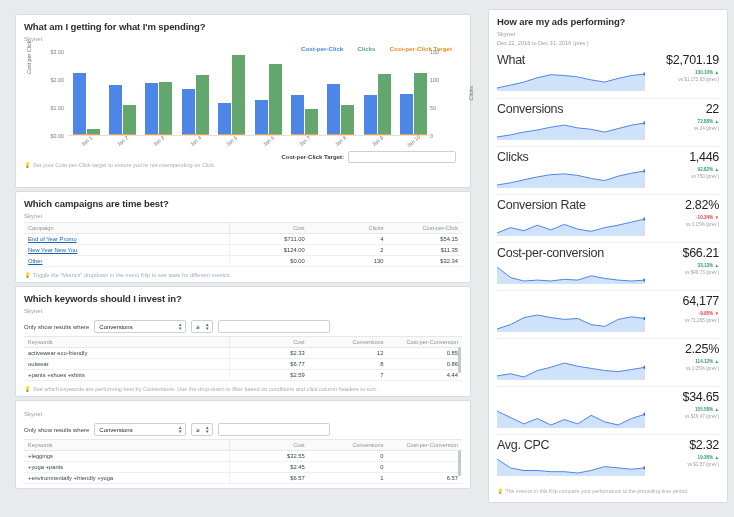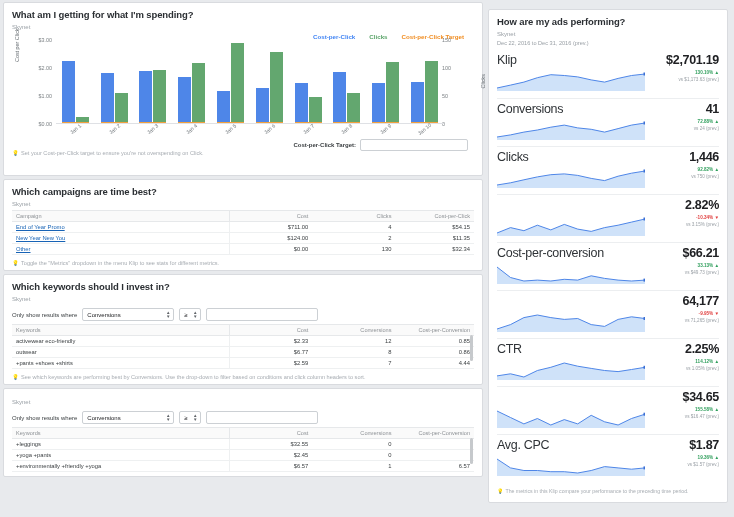--- a/index.html
+++ b/index.html
@@ -8,21 +8,21 @@
     width: 734px; height: 517px;
     background: #e8eaed;
     font-family: "Liberation Sans", sans-serif;
     overflow: hidden;
   }
   .dash {
     display: flex;
     width: 734px; height: 517px;
     gap: 0;
   }
-  .col-left { width: 486px; height: 517px; padding: 0; }
+  .col-left { width: 486px; height: 517px; padding: 12px; }
   .col-right { width: 248px; height: 517px; padding: 0 6px 0 2px; margin-top: 7px; }
 
   .klip {
     background: #ffffff;
     border: 1px solid #d9dbdf;
     border-radius: 2px;
     margin: 2px 3px 3px 3px;
     padding: 6px 8px 4px 8px;
     position: relative;
   }
@@ -195,21 +195,21 @@
     padding: 3px 0 2px 0;
     height: 48px;
   }
   .kpi:first-of-type { border-top: none; }
   .kpi-name {
     font-size: 12.5px; color: #2f3337; font-weight: normal;
     letter-spacing: -0.3px;
   }
   .kpi-val {
     position: absolute; right: 0; top: 3px;
-    font-size: 12.5px; font-weight: bold; color: #202124;
+    font-size: 12.5px; font-weight: normal; color: #202124;
     letter-spacing: -0.3px;
   }
   .kpi-delta {
     position: absolute; right: 0; top: 20px;
     font-size: 4.6px; font-weight: bold; text-align: right;
   }
   .kpi-delta.up { color: #2e9e5b; }
   .kpi-delta.down { color: #e03e3e; }
   .kpi-prev {
     position: absolute; right: 0; top: 27px;
@@ -471,53 +471,54 @@
 
   </div>
 
   <div class="col-right">
     <div class="kpi-klip">
       <div class="klip-title">How are my ads performing?</div>
       <div class="klip-sub">Skynet</div>
       <div class="kpi-date">Dec 22, 2016 to Dec 31, 2016 (prev.)</div>
       <div id="kpi-list">
           <div class="kpi">
-            <div class="kpi-name">Klip</div>
+            <div class="kpi-name">What</div>
             <div class="kpi-val">$2,701.19</div>
             <div class="kpi-delta up">130.10% ▲</div>
             <div class="kpi-prev">vs $1,173.63 (prev.)</div>
             <svg class="spark" viewBox="0 0 148 22">
               <polygon points="0,22 0.0,19.0 13.5,16.1 26.9,13.1 40.4,8.7 53.8,5.7 67.3,6.5 80.7,7.9 94.2,10.9 107.6,13.1 121.1,9.4 134.5,6.5 148.0,5.0 148,22" fill="#cfe2f9"></polygon>
               <polyline points="0.0,19.0 13.5,16.1 26.9,13.1 40.4,8.7 53.8,5.7 67.3,6.5 80.7,7.9 94.2,10.9 107.6,13.1 121.1,9.4 134.5,6.5 148.0,5.0" fill="none" stroke="#4e86e8" stroke-width="1"></polyline>
               <rect x="146.5" y="3.5" width="3" height="3" fill="#3b6fd4"></rect>
             </svg>
           </div>
           <div class="kpi">
             <div class="kpi-name">Conversions</div>
-            <div class="kpi-val">41</div>
+            <div class="kpi-val">22</div>
             <div class="kpi-delta up">72.88% ▲</div>
             <div class="kpi-prev">vs 24 (prev.)</div>
             <svg class="spark" viewBox="0 0 148 22">
               <polygon points="0,22 0.0,19.0 13.5,16.9 26.9,14.1 40.4,12.0 53.8,9.2 67.3,7.1 80.7,9.9 94.2,11.3 107.6,14.1 121.1,10.6 134.5,7.1 148.0,5.0 148,22" fill="#cfe2f9"></polygon>
               <polyline points="0.0,19.0 13.5,16.9 26.9,14.1 40.4,12.0 53.8,9.2 67.3,7.1 80.7,9.9 94.2,11.3 107.6,14.1 121.1,10.6 134.5,7.1 148.0,5.0" fill="none" stroke="#4e86e8" stroke-width="1"></polyline>
               <rect x="146.5" y="3.5" width="3" height="3" fill="#3b6fd4"></rect>
             </svg>
           </div>
           <div class="kpi">
             <div class="kpi-name">Clicks</div>
             <div class="kpi-val">1,446</div>
             <div class="kpi-delta up">92.82% ▲</div>
             <div class="kpi-prev">vs 750 (prev.)</div>
             <svg class="spark" viewBox="0 0 148 22">
               <polygon points="0,22 0.0,19.0 13.5,16.8 26.9,13.8 40.4,10.9 53.8,8.7 67.3,7.9 80.7,9.4 94.2,12.4 107.6,14.6 121.1,10.2 134.5,7.2 148.0,5.0 148,22" fill="#cfe2f9"></polygon>
               <polyline points="0.0,19.0 13.5,16.8 26.9,13.8 40.4,10.9 53.8,8.7 67.3,7.9 80.7,9.4 94.2,12.4 107.6,14.6 121.1,10.2 134.5,7.2 148.0,5.0" fill="none" stroke="#4e86e8" stroke-width="1"></polyline>
               <rect x="146.5" y="3.5" width="3" height="3" fill="#3b6fd4"></rect>
             </svg>
           </div>
           <div class="kpi">
+            <div class="kpi-name">Conversion Rate</div>
             <div class="kpi-val">2.82%</div>
             <div class="kpi-delta down">-10.34% ▼</div>
             <div class="kpi-prev">vs 3.15% (prev.)</div>
             <svg class="spark" viewBox="0 0 148 22">
               <polygon points="0,22 0.0,19.0 13.5,13.6 26.9,16.7 40.4,11.2 53.8,15.9 67.3,10.4 80.7,15.1 94.2,17.4 107.6,13.6 121.1,11.2 134.5,8.1 148.0,5.0 148,22" fill="#cfe2f9"></polygon>
               <polyline points="0.0,19.0 13.5,13.6 26.9,16.7 40.4,11.2 53.8,15.9 67.3,10.4 80.7,15.1 94.2,17.4 107.6,13.6 121.1,11.2 134.5,8.1 148.0,5.0" fill="none" stroke="#4e86e8" stroke-width="1"></polyline>
               <rect x="146.5" y="3.5" width="3" height="3" fill="#3b6fd4"></rect>
             </svg>
           </div>
           <div class="kpi">
@@ -535,21 +536,20 @@
             <div class="kpi-val">64,177</div>
             <div class="kpi-delta down">-9.95% ▼</div>
             <div class="kpi-prev">vs 71,265 (prev.)</div>
             <svg class="spark" viewBox="0 0 148 22">
               <polygon points="0,22 0.0,19.0 13.5,14.6 26.9,7.6 40.4,5.0 53.8,7.6 67.3,9.4 80.7,8.5 94.2,14.6 107.6,16.4 121.1,9.4 134.5,6.8 148.0,8.5 148,22" fill="#cfe2f9"></polygon>
               <polyline points="0.0,19.0 13.5,14.6 26.9,7.6 40.4,5.0 53.8,7.6 67.3,9.4 80.7,8.5 94.2,14.6 107.6,16.4 121.1,9.4 134.5,6.8 148.0,8.5" fill="none" stroke="#4e86e8" stroke-width="1"></polyline>
               <rect x="146.5" y="7" width="3" height="3" fill="#3b6fd4"></rect>
             </svg>
           </div>
           <div class="kpi">
-            <div class="kpi-name">CTR</div>
             <div class="kpi-val">2.25%</div>
             <div class="kpi-delta up">114.12% ▲</div>
             <div class="kpi-prev">vs 1.05% (prev.)</div>
             <svg class="spark" viewBox="0 0 148 22">
               <polygon points="0,22 0.0,17.9 13.5,15.8 26.9,19.0 40.4,12.5 53.8,9.3 67.3,5.0 80.7,8.2 94.2,10.4 107.6,12.5 121.1,13.6 134.5,11.5 148.0,9.3 148,22" fill="#cfe2f9"></polygon>
               <polyline points="0.0,17.9 13.5,15.8 26.9,19.0 40.4,12.5 53.8,9.3 67.3,5.0 80.7,8.2 94.2,10.4 107.6,12.5 121.1,13.6 134.5,11.5 148.0,9.3" fill="none" stroke="#4e86e8" stroke-width="1"></polyline>
               <rect x="146.5" y="7.800000000000001" width="3" height="3" fill="#3b6fd4"></rect>
             </svg>
           </div>
           <div class="kpi">
@@ -557,21 +557,21 @@
             <div class="kpi-delta up">155.58% ▲</div>
             <div class="kpi-prev">vs $16.47 (prev.)</div>
             <svg class="spark" viewBox="0 0 148 22">
               <polygon points="0,22 0.0,5.0 13.5,11.5 26.9,17.9 40.4,12.5 53.8,19.0 67.3,13.6 80.7,17.9 94.2,9.3 107.6,15.8 121.1,19.0 134.5,12.5 148.0,8.2 148,22" fill="#cfe2f9"></polygon>
               <polyline points="0.0,5.0 13.5,11.5 26.9,17.9 40.4,12.5 53.8,19.0 67.3,13.6 80.7,17.9 94.2,9.3 107.6,15.8 121.1,19.0 134.5,12.5 148.0,8.2" fill="none" stroke="#4e86e8" stroke-width="1"></polyline>
               <rect x="146.5" y="6.699999999999999" width="3" height="3" fill="#3b6fd4"></rect>
             </svg>
           </div>
           <div class="kpi">
             <div class="kpi-name">Avg. CPC</div>
-            <div class="kpi-val">$1.87</div>
+            <div class="kpi-val">$2.32</div>
             <div class="kpi-delta up">19.36% ▲</div>
             <div class="kpi-prev">vs $1.57 (prev.)</div>
             <svg class="spark" viewBox="0 0 148 22">
               <polygon points="0,22 0.0,5.0 13.5,13.9 26.9,16.5 40.4,16.5 53.8,17.7 67.3,17.7 80.7,19.0 94.2,16.5 107.6,12.6 121.1,13.9 134.5,15.2 148.0,13.9 148,22" fill="#cfe2f9"></polygon>
               <polyline points="0.0,5.0 13.5,13.9 26.9,16.5 40.4,16.5 53.8,17.7 67.3,17.7 80.7,19.0 94.2,16.5 107.6,12.6 121.1,13.9 134.5,15.2 148.0,13.9" fill="none" stroke="#4e86e8" stroke-width="1"></polyline>
               <rect x="146.5" y="12.4" width="3" height="3" fill="#3b6fd4"></rect>
             </svg>
           </div>
         </div>
       <div class="kpi-foot">

